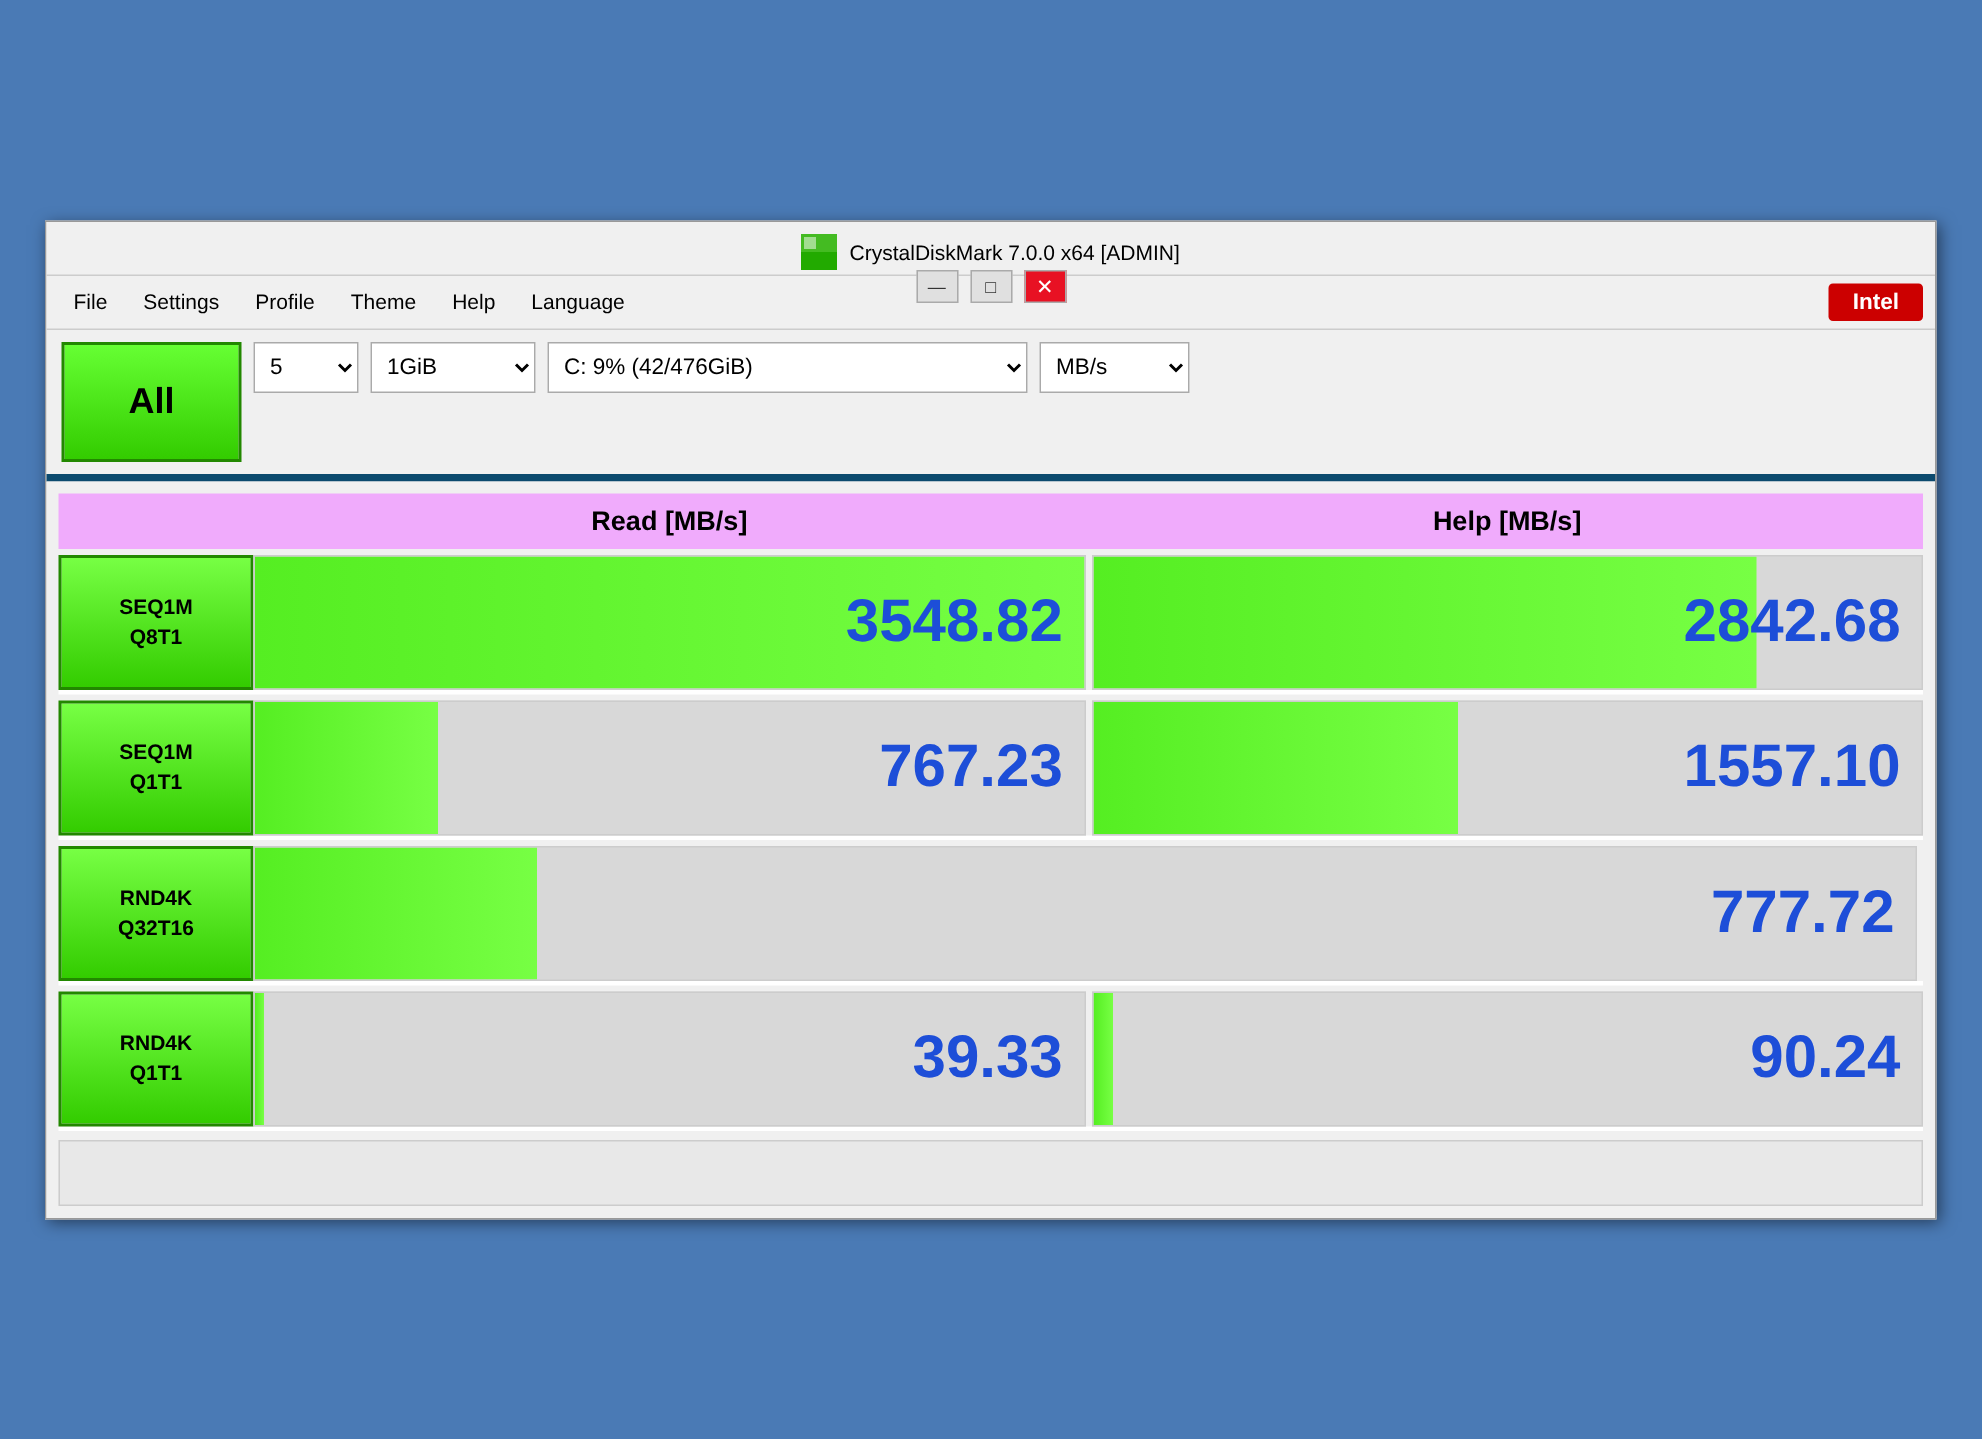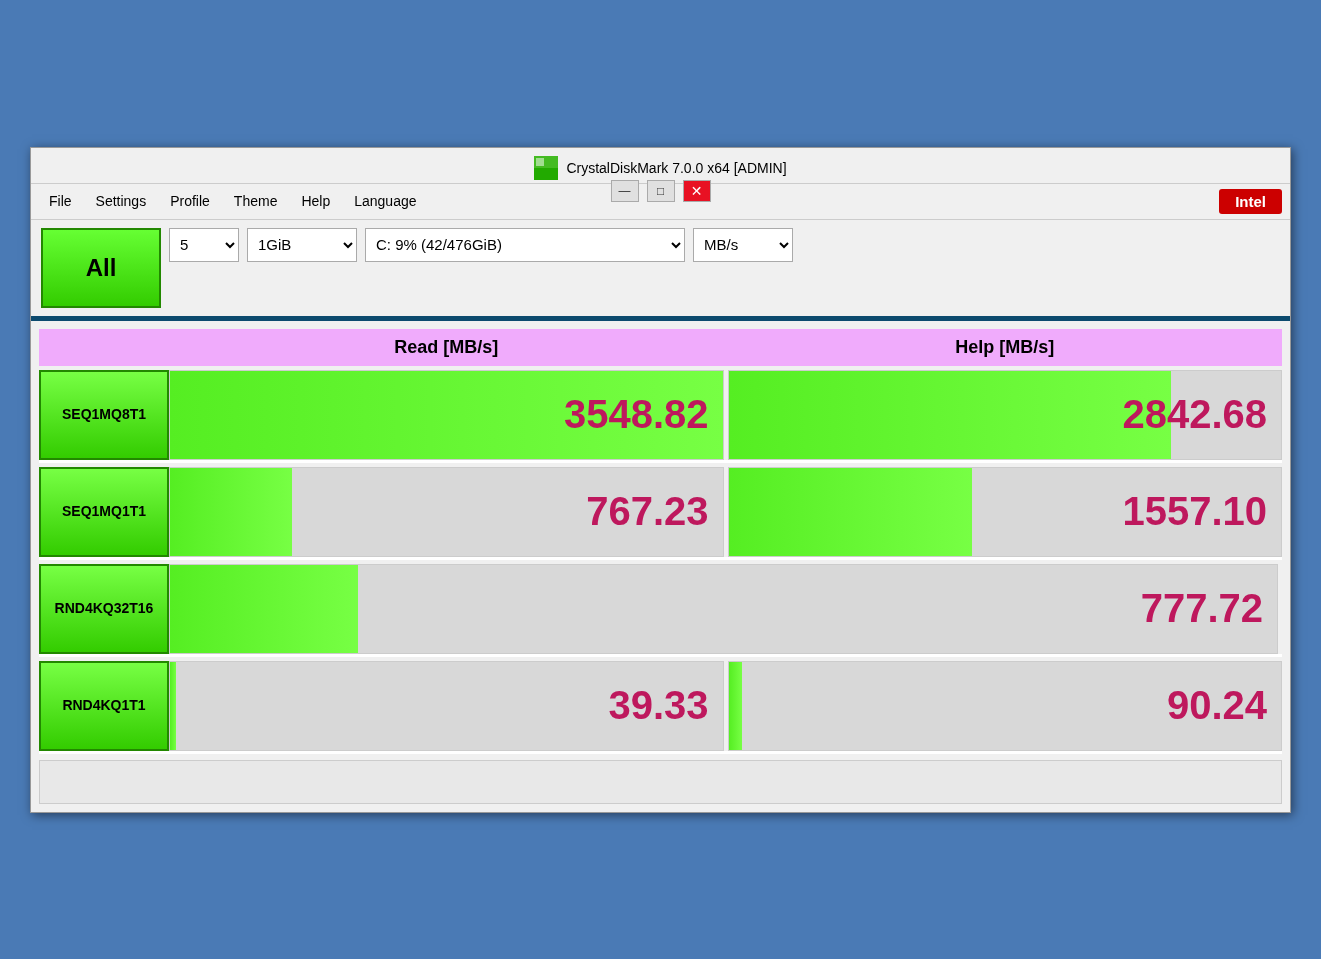--- a/index.html
+++ b/index.html
@@ -159,20 +159,21 @@
       text-align: center;
       font-size: 14px;
       font-weight: bold;
       color: #000;
       width: 130px;
       min-width: 130px;
       height: 90px;
       display: flex;
       align-items: center;
       justify-content: center;
+      flex-direction: column;
       line-height: 1.4;
     }
 
     .bench-value {
       flex: 1;
       position: relative;
       height: 90px;
       display: flex;
       align-items: center;
       justify-content: flex-end;
@@ -187,21 +188,21 @@
       top: 0;
       height: 100%;
       background: linear-gradient(to right, #55ee22, #77ff44);
     }
 
     .bench-num {
       position: relative;
       z-index: 1;
       font-size: 40px;
       font-weight: 900;
-      color: #be185d;
+      color: #1d4ed8;
       padding-right: 14px;
     }
 
     .headers-row {
       display: flex;
       width: 100%;
       background: #f0abfc;
       margin-bottom: 4px;
       justify-content: center;
     }

